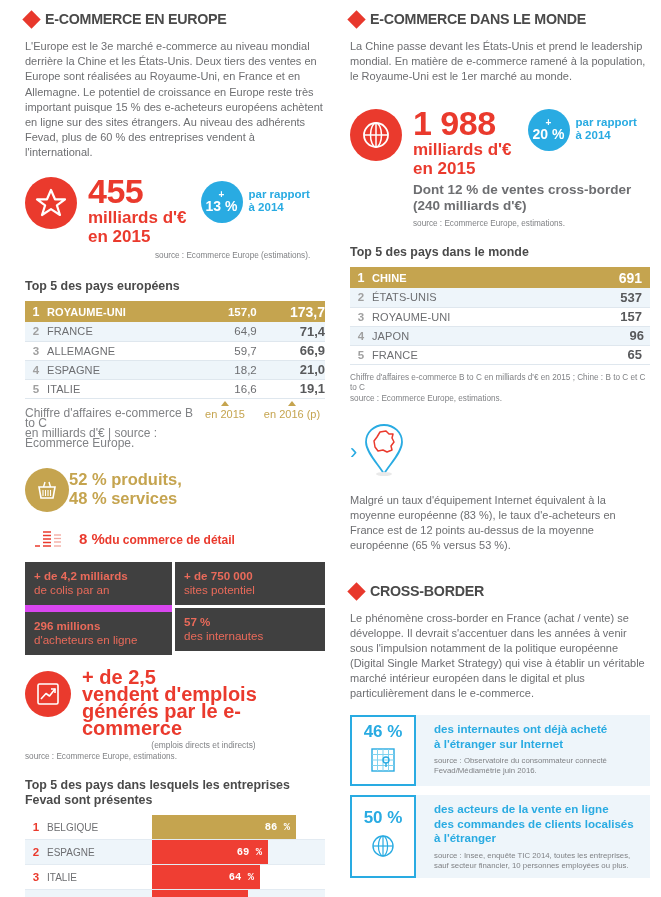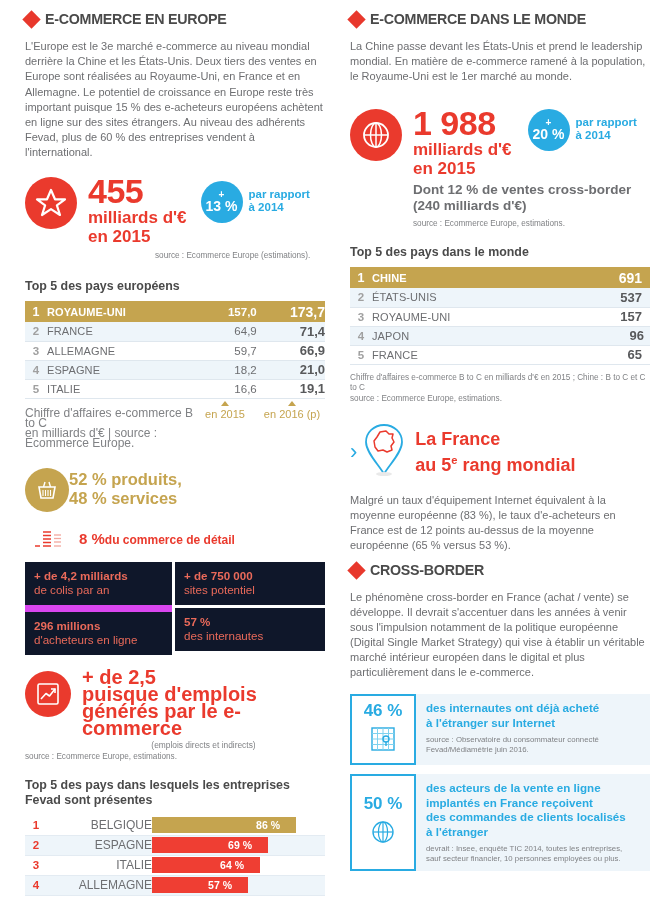--- a/index.html
+++ b/index.html
@@ -109,60 +109,61 @@
   
   .irow { display: flex; align-items: center; }
   .gold-txt {
     font-size: 16.5px; font-weight: bold; color: #c5a44f; line-height: 19px;
   }
   .pctline { font-size: 15px; font-weight: bold; color: #ea3a2d; }
   .pctline .small { font-size: 12px; color: #ea3a2d; font-weight: bold; }
 
   
   .facts { display: grid; grid-template-columns: 1fr 1fr; margin-top: 10px; }
-  .fact { padding: 7px 8px 7px 9px; background: #0f172a; }
+  .fact { padding: 7px 8px 7px 9px; background: #404040; }
   .fact .b { font-size: 11.6px; font-weight: bold; color: #ea6a5a; line-height: 14.5px; }
   .fact .n { font-size: 11.6px; color: #ea6a5a; line-height: 14.5px; }
   .facts .cellwrap { border-right: 3px solid #fff; }
 
   
   .jobs-txt { margin-left: 11px; }
   .jobs-txt .l1 { font-size: 20px; font-weight: bold; color: #ea3a2d; line-height: 17px; }
   .jobs-note { font-size: 8.4px; color: #808285; margin-top: 3px; }
 
   
   table.bars { width: 100%; border-collapse: collapse; }
   table.bars td { padding: 0; height: 20px; vertical-align: middle; }
   table.bars tr.alt td { background: #eef5fa; }
   table.bars tr td { border-bottom: 1px solid #e3ebf2; }
   .b-rk { width: 22px; text-align: center; font-size: 11.5px; font-weight: bold; color: #ea3a2d; }
-  .b-nm { width: 105px; font-size: 12px; color: #6d6e71; padding-left: 6px; text-align: right; }
+  .b-nm { width: 105px; font-size: 10px; color: #6d6e71; padding-left: 6px; }
   .b-cell { position: relative; padding-right: 6px; }
   .bar {
-    height: 16px; background: #ef3e33; display: flex; align-items: center;
+    height: 24px; background: #ef3e33; display: flex; align-items: center;
     justify-content: flex-end; color: #fff; font-size: 10.5px; font-weight: bold;
-    padding-right: 16px;
+    padding-right: 6px;
+    font-family: Liberation Mono, monospace;
   }
   .bar.gold { background: #c5a44f; }
 
   
   .france-row { display: flex; align-items: center; margin-top: 2px; }
   .chev { font-size: 22px; color: #29abe2; font-weight: 300; line-height: 1; margin-right: 4px; }
   .france-txt { margin-left: 8px; }
   .france-txt .l { font-size: 18px; font-weight: bold; color: #ea3a2d; line-height: 21px; }
 
   
   .bbox { display: flex; background: #eef5fa; margin-top: 10px; }
   .bbox .lft {
     width: 66px; flex: 0 0 auto; border: 2px solid #29abe2;
     background: #fff; display: flex; flex-direction: column;
     align-items: center; justify-content: center; padding: 5px 0; gap: 3px;
   }
   .bbox .lft .pc { font-size: 17px; font-weight: bold; color: #29abe2; }
-  .bbox .rgt { padding: 7px 8px 7px 10px; }
+  .bbox .rgt { padding: 7px 8px 7px 18px; }
   .bbox .rgt .hl {
     font-size: 11.6px; font-weight: bold; color: #29abe2; line-height: 14.5px;
   }
   .bbox .rgt .sc { font-size: 7.8px; color: #808285; line-height: 10px; margin-top: 5px; }
 
   .sup { font-size: 0.62em; vertical-align: super; }
 </style>
 </head>
 <body>
 
@@ -317,21 +318,21 @@
     <div class="irow" style="margin-top:14px;align-items:flex-start;">
       <div class="circle-icon" style="width:46px;height:46px;">
         <svg width="28" height="28" viewBox="0 0 28 28">
           <rect x="4" y="4" width="20" height="20" rx="1.5" fill="none" stroke="#fff" stroke-width="1.6"></rect>
           <polyline points="7,19 12,13.5 15.5,16 21,9" fill="none" stroke="#fff" stroke-width="1.6" stroke-linejoin="round"></polyline>
           <polyline points="17,9 21,9 21,13" fill="none" stroke="#fff" stroke-width="1.6"></polyline>
         </svg>
       </div>
       <div class="jobs-txt">
         <div class="l1">+ de 2,5</div>
-        <div class="l1">puisque d'emplois</div>
+        <div class="l1">vendent d'emplois</div>
         <div class="l1">générés par le e-commerce</div>
         <div class="jobs-note" style="text-align:center;">(emplois directs et indirects)</div>
       </div>
     </div>
     <div class="src" style="margin-top:2px;">source : Ecommerce Europe, estimations.</div>
 
     <div style="margin-top:16px;">
       <div class="tbl-title">
         <div>Top 5 des pays dans lesquels les entreprises</div>
         <div>Fevad sont présentes</div>
@@ -459,28 +460,24 @@
 
     <div class="france-row" style="margin-top:17px;">
       <span class="chev">›</span>
       <div>
         <svg width="46" height="58" viewBox="0 0 46 58">
           <path d="M23 4 C13 4 5 11.5 5 21 C5 31.5 18 44 23 53 C28 44 41 31.5 41 21 C41 11.5 33 4 23 4 Z" fill="none" stroke="#29abe2" stroke-width="1.8"></path>
           <path d="M19 11 L25 10 L28 13 L32 13 L31 17 L33 21 L30 25 L31 29 L26 31 L22 29 L17 30 L14 26 L13 20 L16 16 Z" fill="none" stroke="#ea3a2d" stroke-width="1.5" stroke-linejoin="round"></path>
           <ellipse cx="23" cy="53" rx="8" ry="2" fill="#e9e9e9"></ellipse>
         </svg>
       </div>
-      <div class="france-txt">
-        <div class="l">La France</div>
-        <div class="l"><span>au 5</span><span class="sup">e</span><span> rang mondial</span></div>
-      </div>
     </div>
     <div class="para tight" style="margin-top:10px;">Malgré un taux d'équipement Internet équivalent à la moyenne européenne (83 %), le taux d'e-acheteurs en France est de 12 points au-dessus de la moyenne européenne (65 % versus 53 %).</div>
 
-    <div class="sect-head" style="margin-top:8px;">
+    <div class="sect-head" style="margin-top:29px;">
       <span class="diamond"></span>
       <span class="sect-title">CROSS-BORDER</span>
     </div>
     <div class="para tight">Le phénomène cross-border en France (achat / vente) se développe. Il devrait s'accentuer dans les années à venir sous l'impulsion notamment de la politique européenne (Digital Single Market Strategy) qui vise à établir un véritable marché intérieur européen dans le digital et plus particulièrement dans le e-commerce.</div>
 
     <div class="bbox" style="margin-top:14px;">
       <div class="lft">
         <div class="pc">46 %</div>
         <div>
           <svg width="30" height="30" viewBox="0 0 30 30">
@@ -515,24 +512,23 @@
           <svg width="30" height="30" viewBox="0 0 30 30">
             <circle cx="15" cy="15" r="10" fill="none" stroke="#29abe2" stroke-width="1.4"></circle>
             <ellipse cx="15" cy="15" rx="4.6" ry="10" fill="none" stroke="#29abe2" stroke-width="1.2"></ellipse>
             <line x1="5" y1="15" x2="25" y2="15" stroke="#29abe2" stroke-width="1.2"></line>
             <line x1="15" y1="5" x2="15" y2="25" stroke="#29abe2" stroke-width="1.2"></line>
           </svg>
         </div>
       </div>
       <div class="rgt">
         <div class="hl">des acteurs de la vente en ligne</div>
-        <div class="hl">implantés en France reçoivent</div>
         <div class="hl">des commandes de clients localisés</div>
         <div class="hl">à l'étranger</div>
         <div class="sc">
-          <div>devrait : Insee, enquête TIC 2014, toutes les entreprises,</div>
+          <div>source : Insee, enquête TIC 2014, toutes les entreprises,</div>
           <div>sauf secteur financier, 10 personnes employées ou plus.</div>
         </div>
       </div>
     </div>
 
   </div>
 </div>
 
 </body></html>

